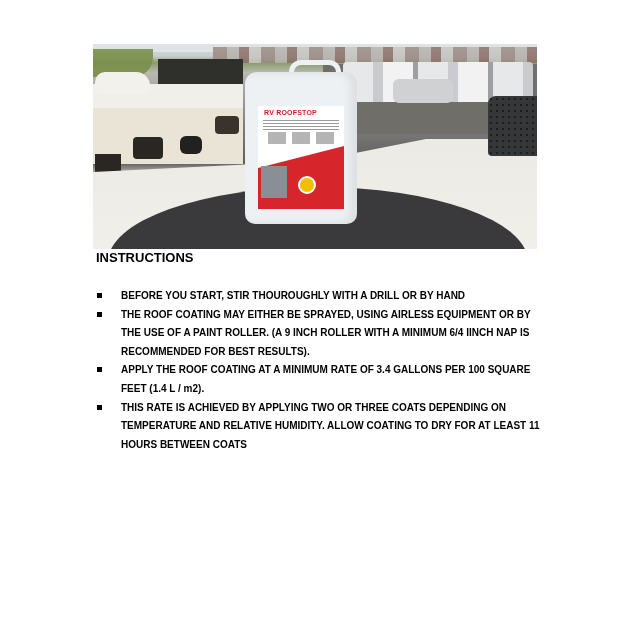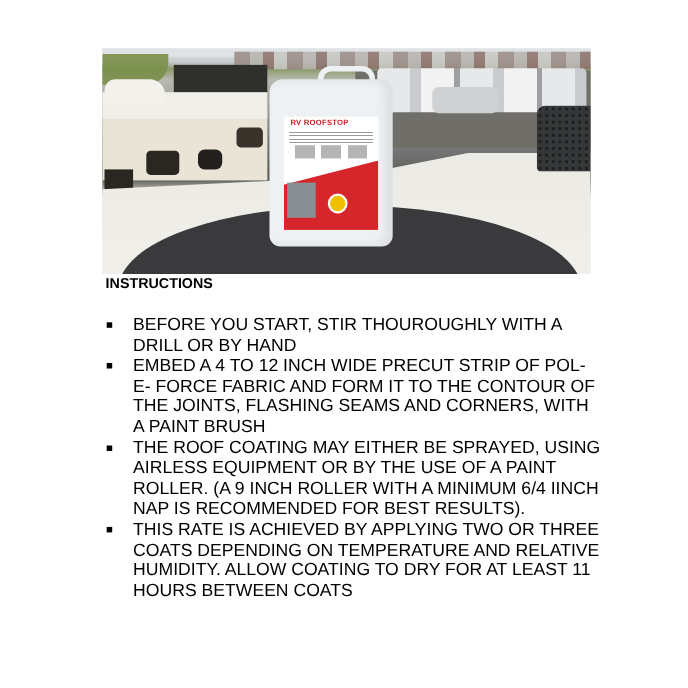--- a/index.html
+++ b/index.html
@@ -44,21 +44,21 @@
     .label-badge { position:absolute; left:40px; top:70px; width:14px; height:14px; border-radius:50%; background:#f0c000; border:2px solid #fff; }
     .label-photo { position:absolute; left:3px; top:60px; width:26px; height:32px; background:#8a8e95; }
 
     .instructions-title {
       position: absolute; left: 96px; top: 250px; font-size: 13px; font-weight: bold; letter-spacing: 0px; text-align: center;
     }
     .steps {
       position: absolute; left: 96px; top: 287px; width: 450px; margin: 0; padding: 0; list-style: none;
     }
     .step {
-      position: relative; padding-left: 25px; font-size: 16px; line-height: 18.6px; margin: 0;
+      position: relative; padding-left: 25px; font-size: 10px; line-height: 18.6px; margin: 0; font-weight: bold;
     }
     .step-bullet {
       position: absolute; left: 1px; top: 6px; width: 5px; height: 5px; background: #000;
     }
   </style>
 </head>
 <body>
 
 <div class="photo">
   <div class="sky"></div>
@@ -95,23 +95,23 @@
 
 <div class="instructions-title">INSTRUCTIONS</div>
 
 <ul class="steps">
   <li class="step">
     <span class="step-bullet"></span>
     <span>BEFORE YOU START, STIR THOUROUGHLY WITH A DRILL OR BY HAND</span>
   </li>
   <li class="step">
     <span class="step-bullet"></span>
-    <span>EMBED A 4 TO 12 INCH WIDE PRECUT STRIP OF POL- E- FORCE FABRIC AND FORM IT TO THE CONTOUR OF THE JOINTS, FLASHING SEAMS AND CORNERS, WITH A PAINT BRUSH</span>
+    <span>THE ROOF COATING MAY EITHER BE SPRAYED, USING AIRLESS EQUIPMENT OR BY THE USE OF A PAINT ROLLER. (A 9 INCH ROLLER WITH A MINIMUM 6/4 IINCH NAP IS RECOMMENDED FOR BEST RESULTS).</span>
   </li>
   <li class="step">
     <span class="step-bullet"></span>
-    <span>THE ROOF COATING MAY EITHER BE SPRAYED, USING AIRLESS EQUIPMENT OR BY THE USE OF A PAINT ROLLER. (A 9 INCH ROLLER WITH A MINIMUM 6/4 IINCH NAP IS RECOMMENDED FOR BEST RESULTS).</span>
+    <span>APPLY THE ROOF COATING AT A MINIMUM RATE OF 3.4 GALLONS PER 100 SQUARE FEET (1.4 L / m2).</span>
   </li>
   <li class="step">
     <span class="step-bullet"></span>
     <span>THIS RATE IS ACHIEVED BY APPLYING TWO OR THREE COATS DEPENDING ON TEMPERATURE AND RELATIVE HUMIDITY. ALLOW COATING TO DRY FOR AT LEAST 11 HOURS BETWEEN COATS</span>
   </li>
 </ul>
 
 </body></html>

